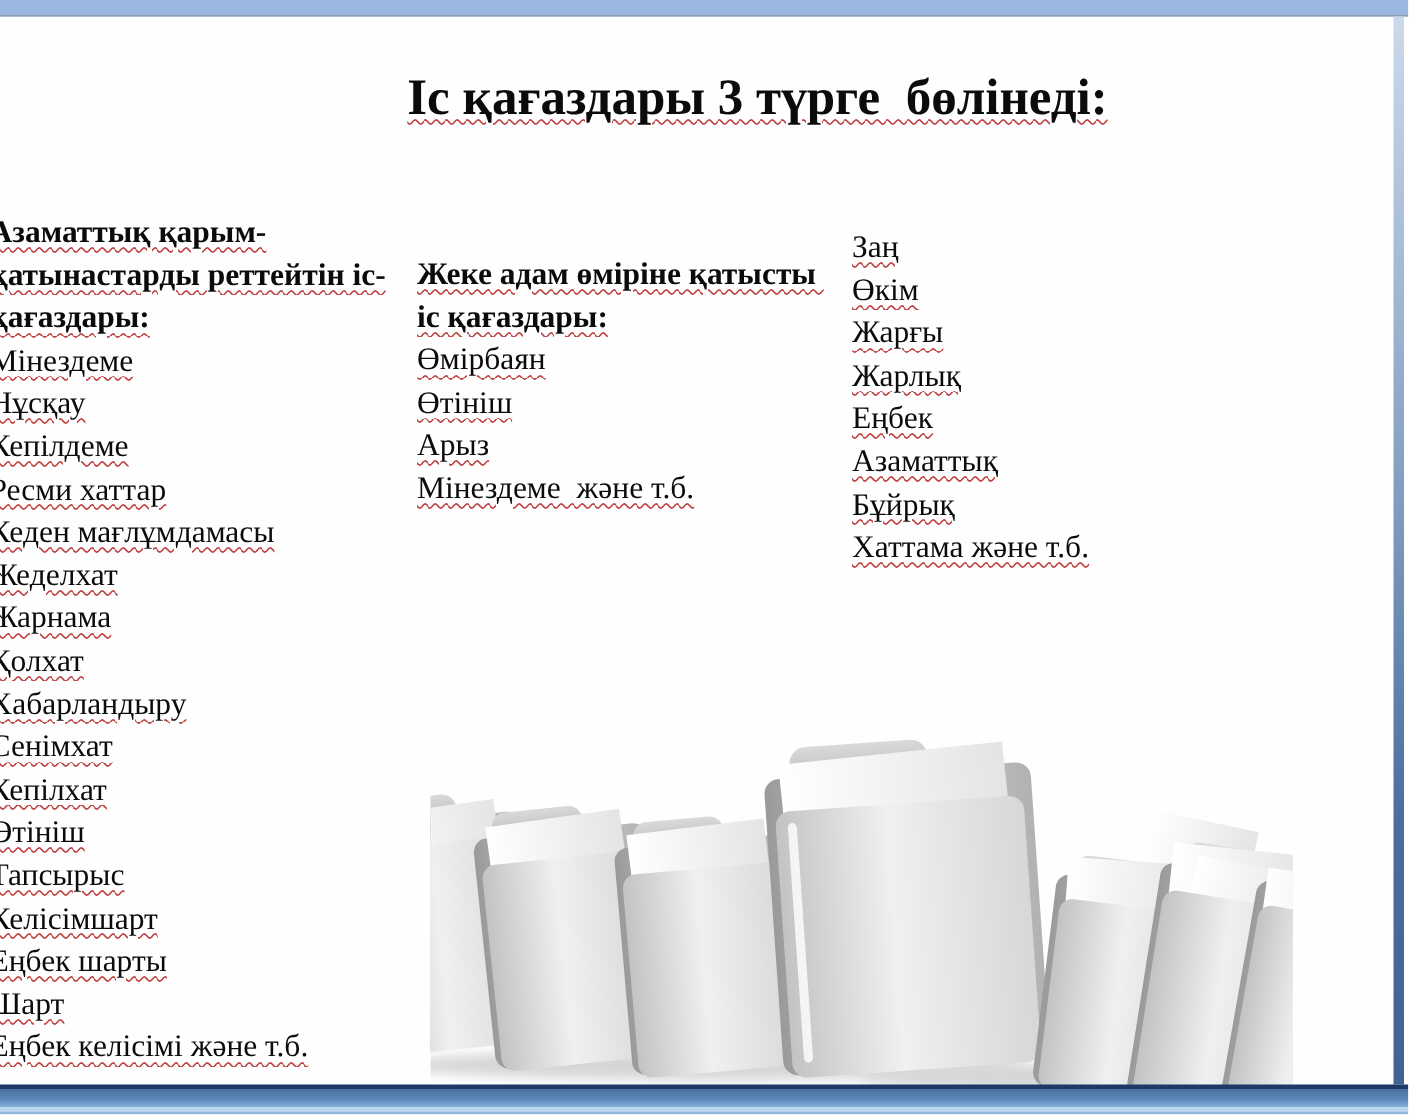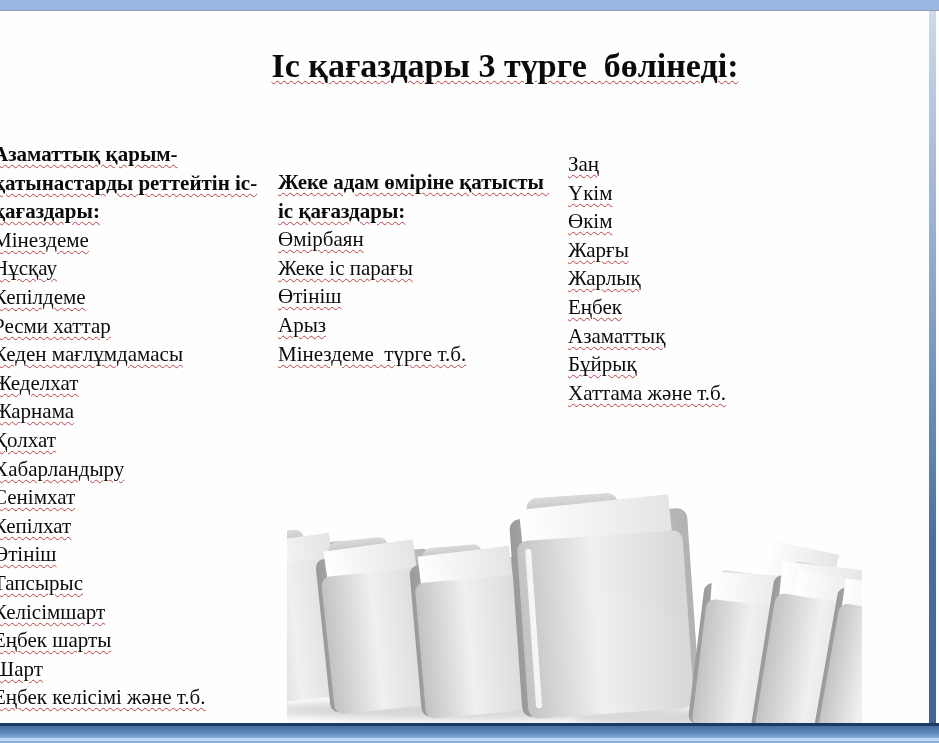--- a/index.html
+++ b/index.html
@@ -67,31 +67,29 @@
         <div class="list-item wavy">Еңбек шарты</div>
         <div class="list-item wavy">Шарт</div>
         <div class="list-item wavy">Еңбек келісімі және т.б.</div>
       </div>
   </div>
 
   <div class="col col2">
     <div class="col-header wavy">Жеке адам өміріне қатысты іс қағаздары:</div>
     <div class="col-items">
         <div class="list-item wavy">Өмірбаян</div>
-        <div class="list-item wavy">Жеке іс парағы</div>
         <div class="list-item wavy">Өтініш</div>
         <div class="list-item wavy">Арыз</div>
-        <div class="list-item wavy">Мінездеме  түрге т.б.</div>
+        <div class="list-item wavy">Мінездеме  және т.б.</div>
       </div>
   </div>
 
   <div class="col col3">
     <div class="col-items">
         <div class="list-item wavy">Заң</div>
-        <div class="list-item wavy">Үкім</div>
         <div class="list-item wavy">Өкім</div>
         <div class="list-item wavy">Жарғы</div>
         <div class="list-item wavy">Жарлық</div>
         <div class="list-item wavy">Еңбек</div>
         <div class="list-item wavy">Азаматтық</div>
         <div class="list-item wavy">Бұйрық</div>
         <div class="list-item wavy">Хаттама және т.б.</div>
       </div>
   </div>
 

